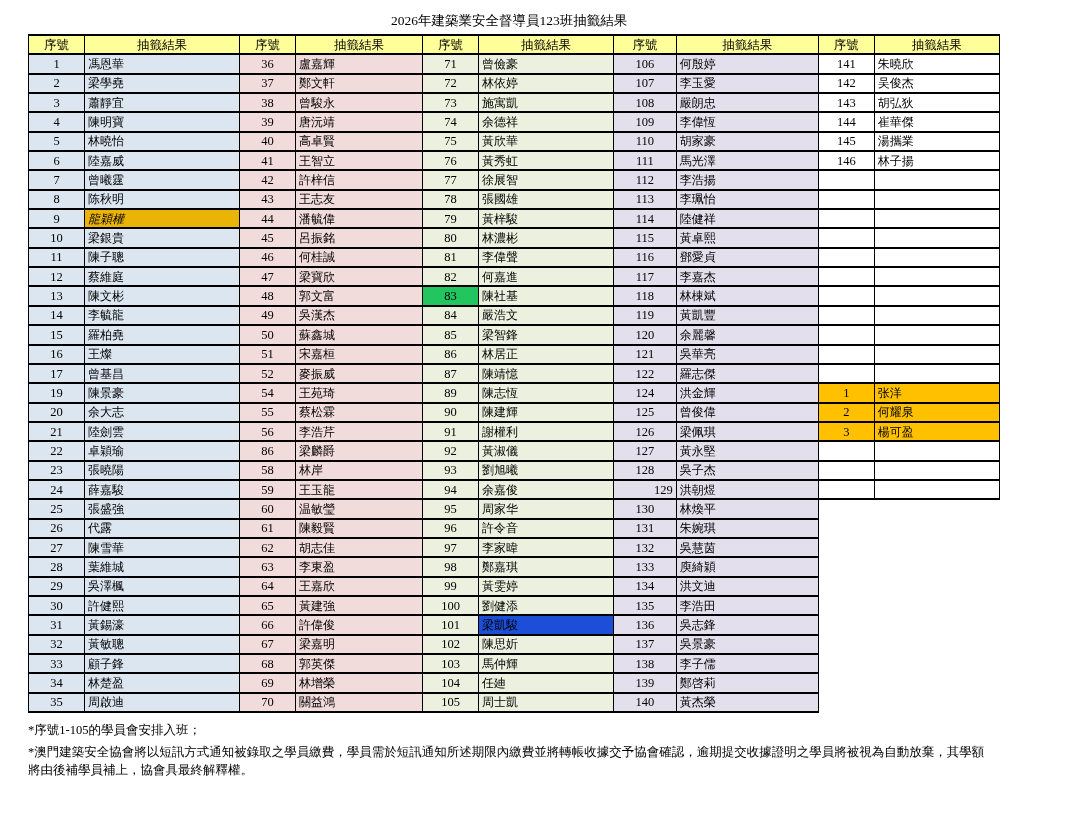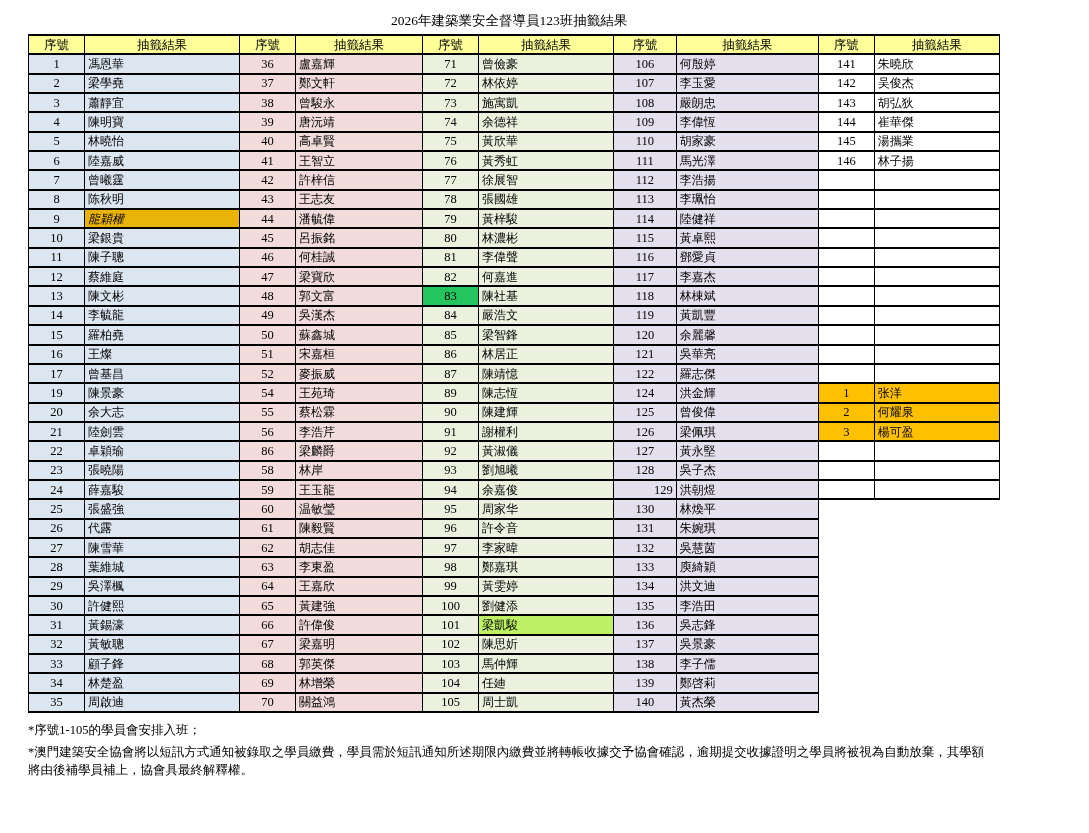--- a/index.html
+++ b/index.html
@@ -416,21 +416,21 @@
           <td class="result" style="background: rgb(228, 223, 236);">李浩田</td>
           <td class="nocell"></td>
           <td class="nocell"></td>
         </tr>
         <tr>
           <td class="serial" style="background: rgb(220, 230, 241);">31</td>
           <td class="result" style="background: rgb(220, 230, 241);">黃錫濠</td>
           <td class="serial" style="background: rgb(242, 219, 219);">66</td>
           <td class="result" style="background: rgb(242, 219, 219);">許偉俊</td>
           <td class="serial" style="background: rgb(235, 241, 222);">101</td>
-          <td class="result" style="background: #bef264;">梁凱駿</td>
+          <td class="result" style="background: #1d4ed8;">梁凱駿</td>
           <td class="serial" style="background: rgb(228, 223, 236);">136</td>
           <td class="result" style="background: rgb(228, 223, 236);">吳志鋒</td>
           <td class="nocell"></td>
           <td class="nocell"></td>
         </tr>
         <tr>
           <td class="serial" style="background: rgb(220, 230, 241);">32</td>
           <td class="result" style="background: rgb(220, 230, 241);">黃敏聰</td>
           <td class="serial" style="background: rgb(242, 219, 219);">67</td>
           <td class="result" style="background: rgb(242, 219, 219);">梁嘉明</td>

